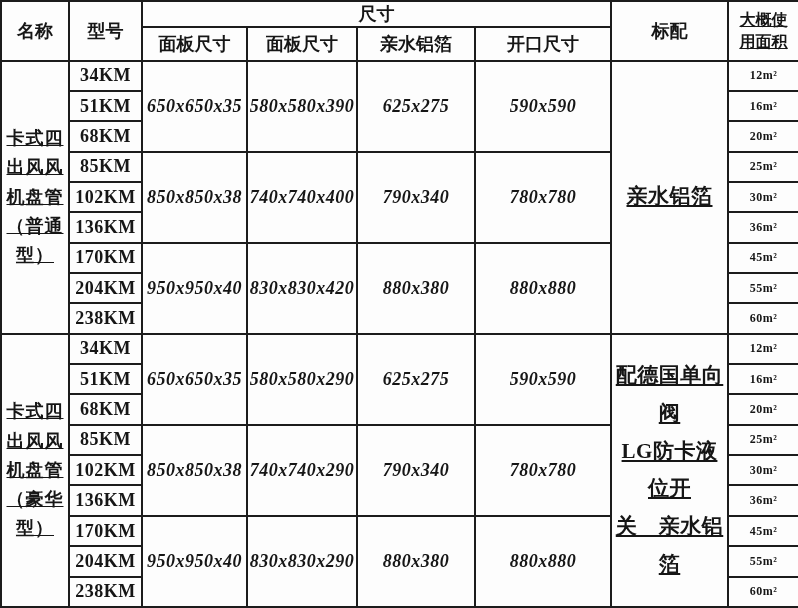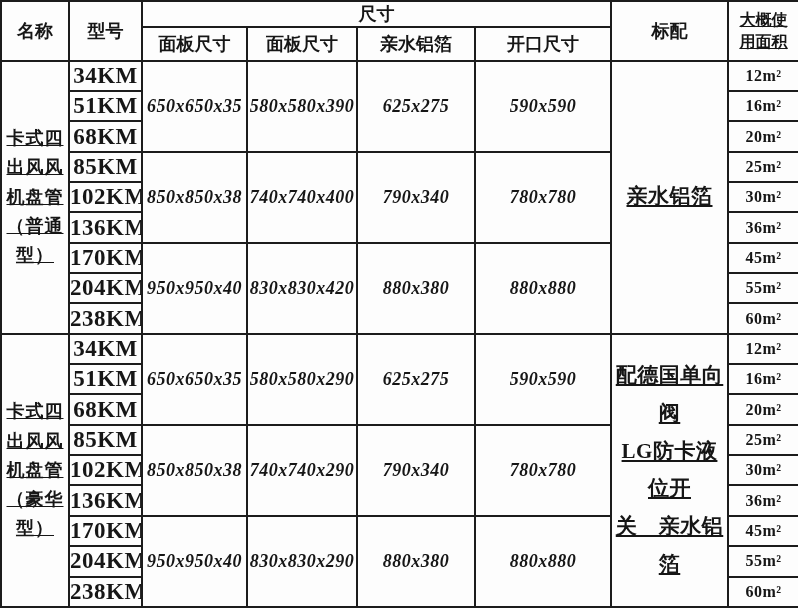--- a/index.html
+++ b/index.html
@@ -26,23 +26,23 @@
     text-align: center;
     vertical-align: middle;
     font-weight: bold;
     padding: 0;
     overflow: hidden;
     background: #fdfdfd;
   }
   th.h1 { font-size: 18px; }
   th.sub { font-size: 18px; }
   th.area-h { font-size: 16px; line-height: 1.35; }
-  td.model { font-size: 23px; letter-spacing: 0.5px; }
+  td.model { font-size: 18px; letter-spacing: 0.5px; }
   td.dim { font-size: 18px; letter-spacing: 0.5px; font-style: italic; }
-  td.area { font-size: 16px; letter-spacing: 0.5px; }
+  td.area { font-size: 12px; letter-spacing: 0.5px; }
   td.pname { font-size: 18px; line-height: 1.62; letter-spacing: 1px; }
   td.std { font-size: 21px; line-height: 1.8; letter-spacing: 0.5px; }
   .preline { white-space: pre-line; text-decoration: underline; }
   tr.hr1 { height: 18px; }
   tr.hr2 { height: 33px; margin-top: 12px; }
   tr.dr { height: 30px; }
 </style>
 </head>
 <body>
 

